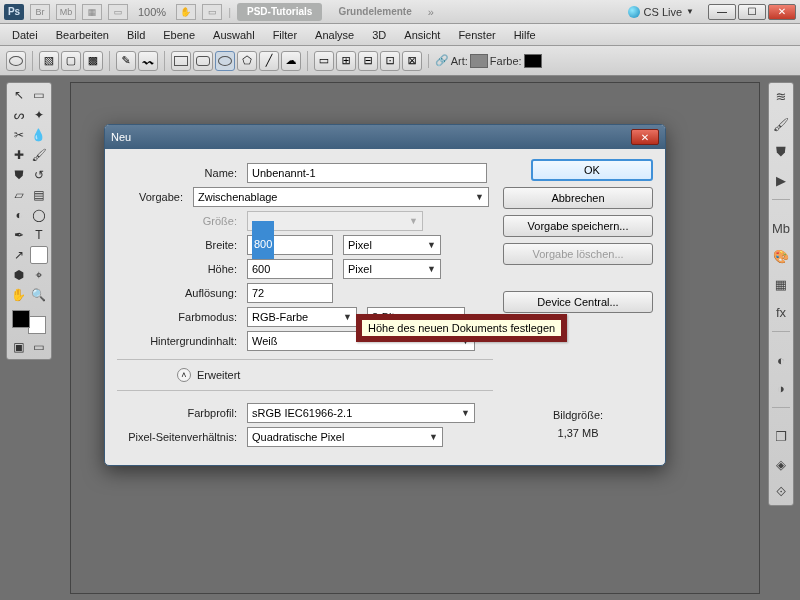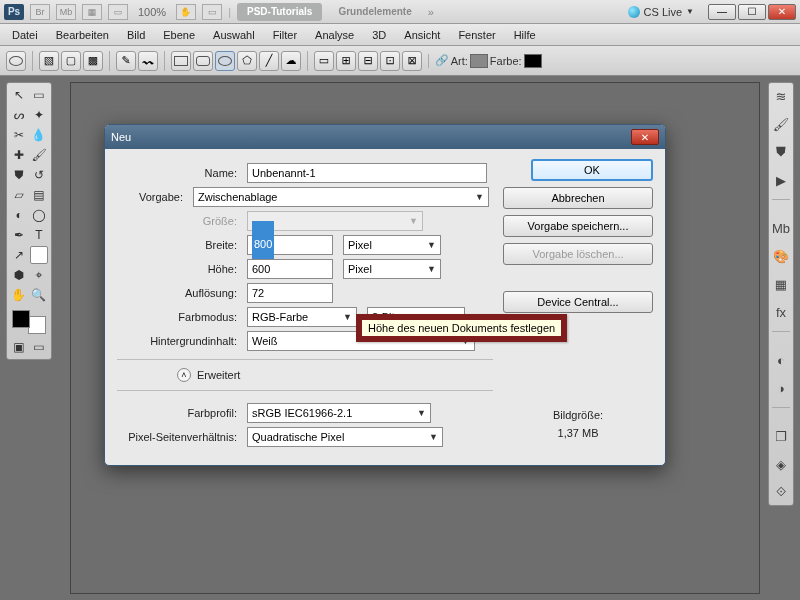--- a/index.html
+++ b/index.html
@@ -282,21 +282,21 @@
       </div>
       <div class="sect">
         <div class="expander" style="margin-left:60px;">
           <span class="chev">˄</span>
           <span>Erweitert</span>
         </div>
       </div>
       <div class="sect">
         <div class="row">
           <div class="lbl">Farbprofil:</div>
-          <div class="dd" style="width:184px">
+          <div class="dd" style="width:228px">
               <span>sRGB IEC61966-2.1</span>
               <span class="arrow">▼</span>
             </div>
         </div>
         <div class="row">
           <div class="lbl">Pixel-Seitenverhältnis:</div>
           <div class="dd" style="width:196px">
               <span>Quadratische Pixel</span>
               <span class="arrow">▼</span>
             </div>

